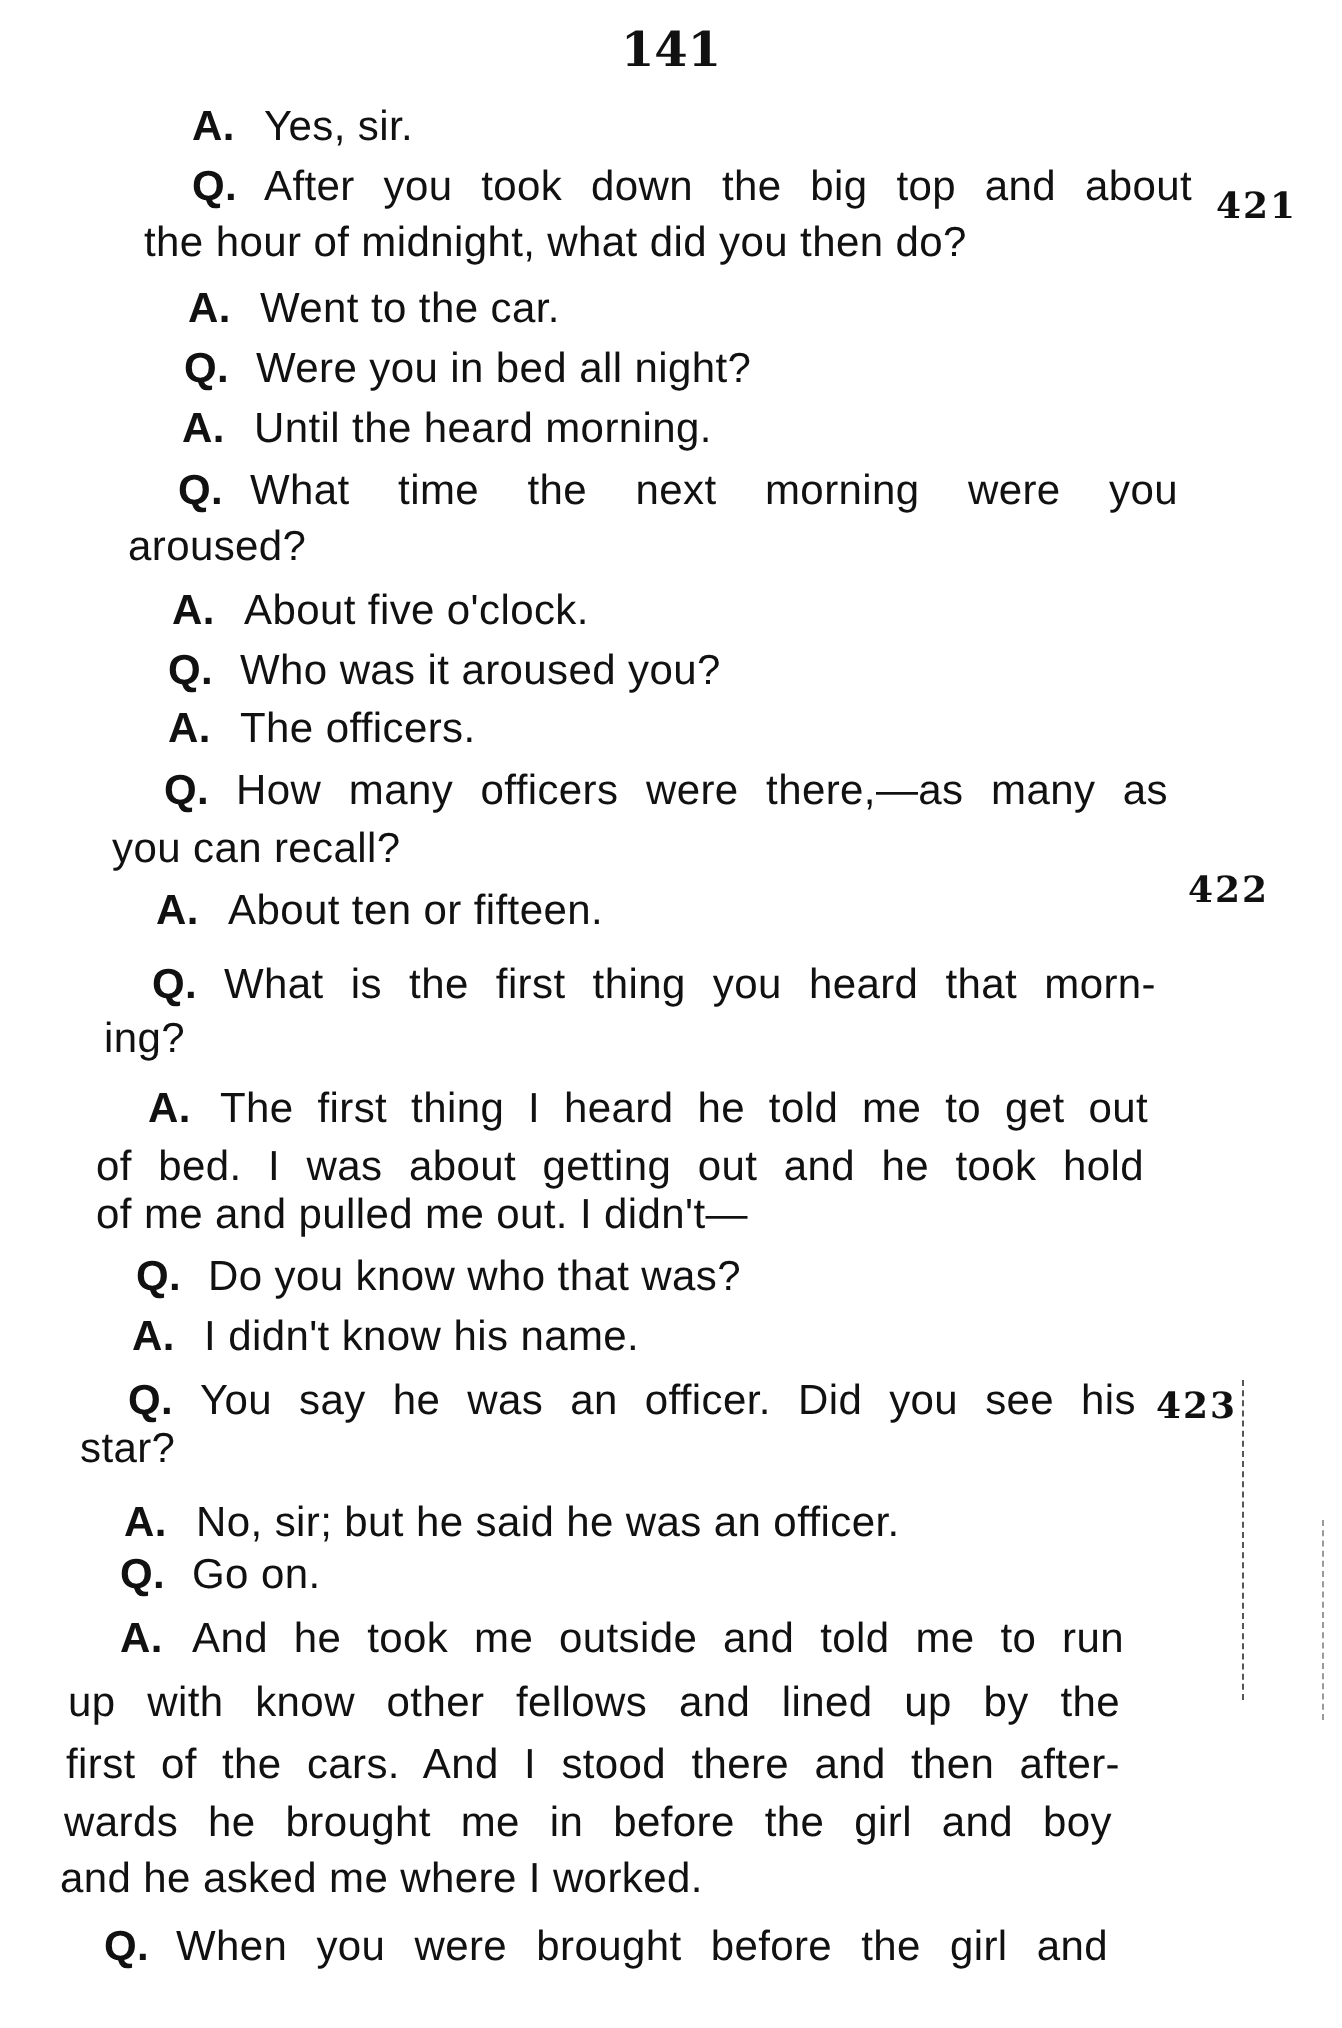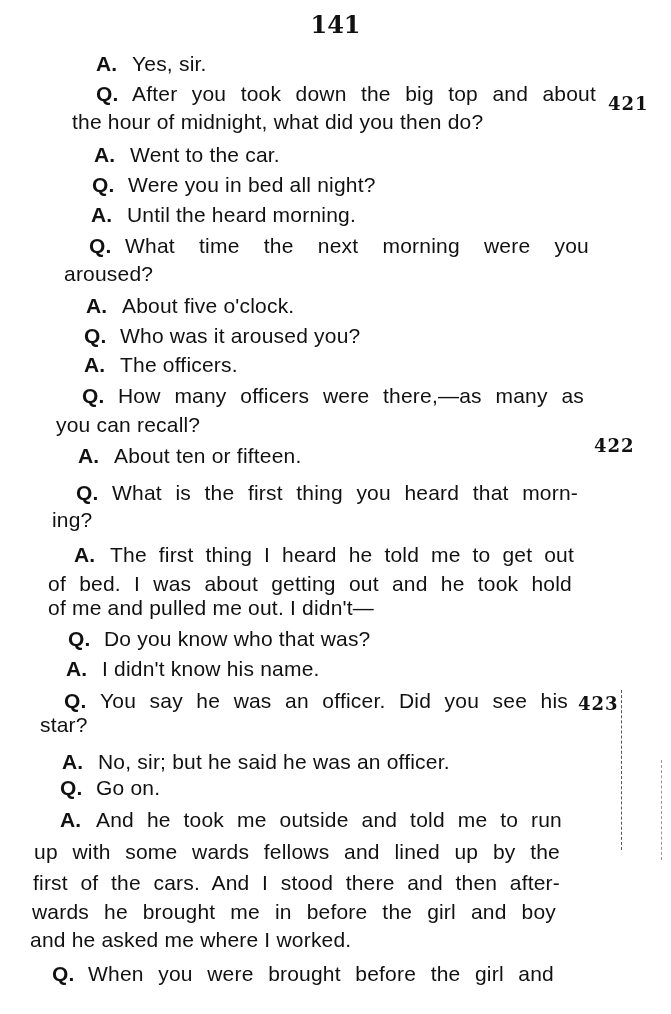--- a/index.html
+++ b/index.html
@@ -71,21 +71,21 @@
 <div class="line" style="left:66px;top:657px;"><span class="tag">A.</span><span>I didn't know his name.</span></div>
 
 <div class="line justify" style="left:64px;top:689px;width:504px;"><span class="tag">Q.</span><span>You say he was an officer.  Did you see his</span></div>
 <div class="margin-num" style="left:578px;top:693px;">423</div>
 <div class="line" style="left:40px;top:713px;"><span>star?</span></div>
 
 <div class="line" style="left:62px;top:750px;"><span class="tag">A.</span><span>No, sir; but he said he was an officer.</span></div>
 <div class="line" style="left:60px;top:776px;"><span class="tag">Q.</span><span>Go on.</span></div>
 
 <div class="line justify" style="left:60px;top:808px;width:502px;"><span class="tag">A.</span><span>And he took me outside and told me to run</span></div>
-<div class="line justify" style="left:34px;top:840px;width:526px;"><span>up with some wards fellows and lined up by the</span></div>
+<div class="line justify" style="left:34px;top:840px;width:526px;"><span>up with know other fellows and lined up by the</span></div>
 <div class="line justify" style="left:33px;top:871px;width:527px;"><span>first of the cars.  And I stood there and then after-</span></div>
 <div class="line justify" style="left:32px;top:900px;width:524px;"><span>wards he brought me in before the girl and boy</span></div>
 <div class="line" style="left:30px;top:928px;"><span>and he asked me where I worked.</span></div>
 
 <div class="line justify" style="left:52px;top:962px;width:502px;"><span class="tag">Q.</span><span>When you were brought before the girl and</span></div>
 
 <div class="rule"></div>
 <div class="rule2"></div>
 
 </body></html>

